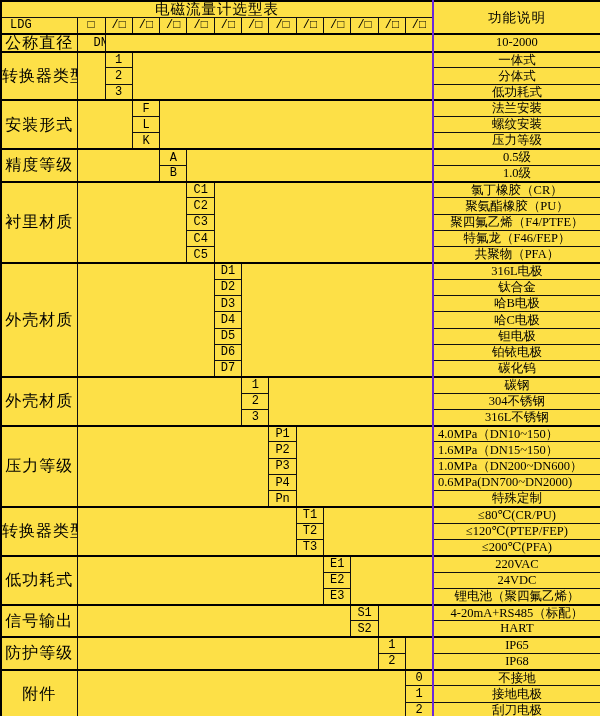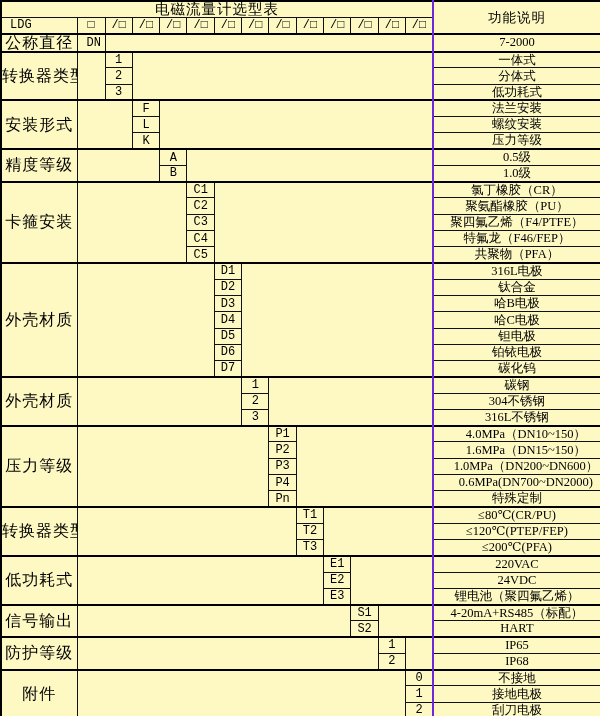--- a/index.html
+++ b/index.html
@@ -1,31 +1,31 @@
 <!DOCTYPE html>
 <html><head>
 <meta charset="utf-8">
 <style>
   html,body{margin:0;padding:0;background:#fff;}
-  .sheet{width:600px;height:716px;background:#fef9c3;overflow:hidden;}
+  .sheet{width:600px;height:716px;background:#fde047;overflow:hidden;}
   table{border-collapse:collapse;table-layout:fixed;width:600px;height:716px;
         border:2px solid #000;}
   tr{height:16.27px;}
   td{border:1px solid #111;padding:0;margin:0;overflow:hidden;white-space:nowrap;
      text-align:center;vertical-align:middle;color:#000;font-size:12.5px;
      font-family:"Liberation Serif","DejaVu Serif",serif;line-height:1;}
   .mono{font-family:"Liberation Mono","DejaVu Sans Mono","DejaVu Sans",monospace;font-size:12px;}
   .title-cell{font-size:14.5px;letter-spacing:1px;}
   .fn-head{font-size:13.5px;letter-spacing:1px;}
   .lab{font-size:16px;letter-spacing:1px;}
   .sec{border-top:2px solid #000;}
   .fncol{border-left:2px solid #6d28d9;}
-  .left{text-align:center;padding-left:18px;}
+  .left{text-align:left;padding-left:4px;}
   .pl{text-align:left;padding-left:8px;margin-top:36px;}
-  .pl2{text-align:left;padding-left:9px;}
+  .pl2{text-align:left;padding-left:16px;}
   col.code-col{width:27.33px;}
 </style>
 </head>
 <body>
 
 <div class="sheet">
   <table>
     <colgroup>
       <col style="width:76px">
       <col style="width:28px">
@@ -50,21 +50,21 @@
           <td class="mono">/□</td>
           <td class="mono">/□</td>
           <td class="mono">/□</td>
           <td class="mono">/□</td>
           <td class="mono">/□</td>
         </tr>
         <tr>
           <td class="lab sec">公称直径</td>
           <td class="mono sec pl2">DN</td>
           <td colspan="12" class="sec"></td>
-          <td class="sec fncol">7-2000</td>
+          <td class="sec fncol">10-2000</td>
         </tr>
         <tr>
           <td rowspan="3" class="lab sec">转换器类型</td>
           <td colspan="1" rowspan="3" class="sec"></td>
           <td class="mono sec">1</td>
           <td colspan="11" rowspan="3" class="sec"></td>
           <td class="fncol sec">一体式</td>
         </tr>
         <tr>
           <td class="mono">2</td>
@@ -94,21 +94,21 @@
           <td colspan="3" rowspan="2" class="sec"></td>
           <td class="mono sec">A</td>
           <td colspan="9" rowspan="2" class="sec"></td>
           <td class="fncol sec">0.5级</td>
         </tr>
         <tr>
           <td class="mono">B</td>
           <td class="fncol">1.0级</td>
         </tr>
         <tr>
-          <td rowspan="5" class="lab sec">卡箍安装</td>
+          <td rowspan="5" class="lab sec">衬里材质</td>
           <td colspan="4" rowspan="5" class="sec"></td>
           <td class="mono sec">C1</td>
           <td colspan="8" rowspan="5" class="sec"></td>
           <td class="fncol sec">氯丁橡胶（CR）</td>
         </tr>
         <tr>
           <td class="mono">C2</td>
           <td class="fncol">聚氨酯橡胶（PU）</td>
         </tr>
         <tr>

